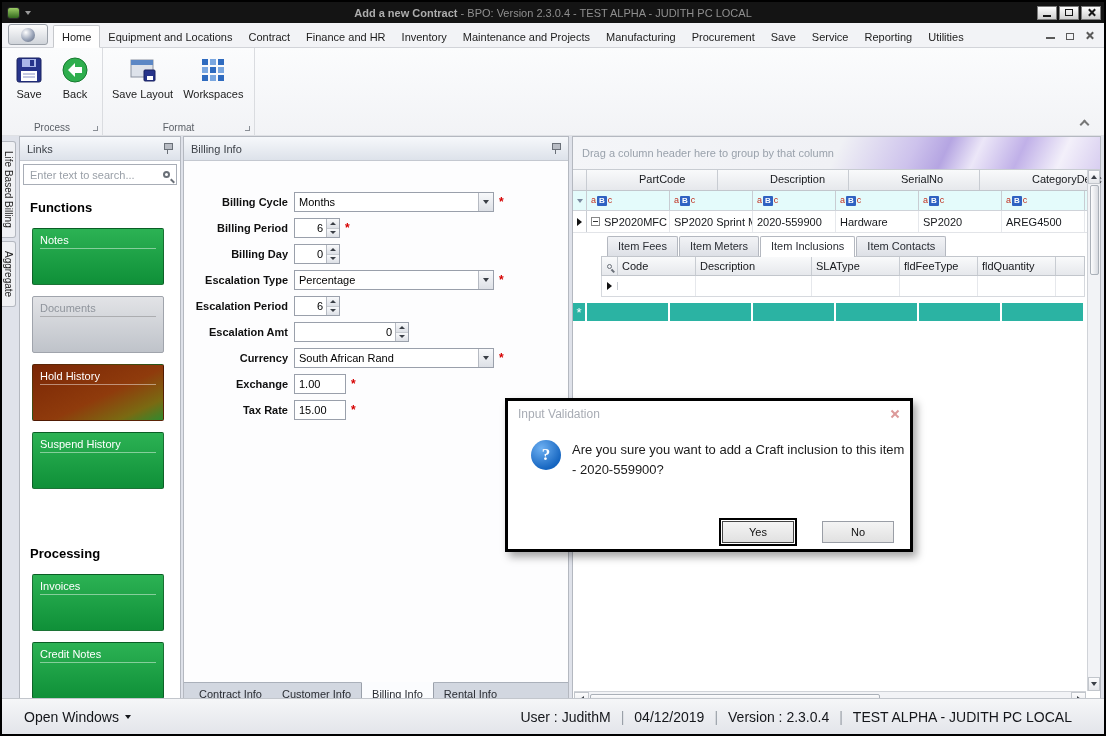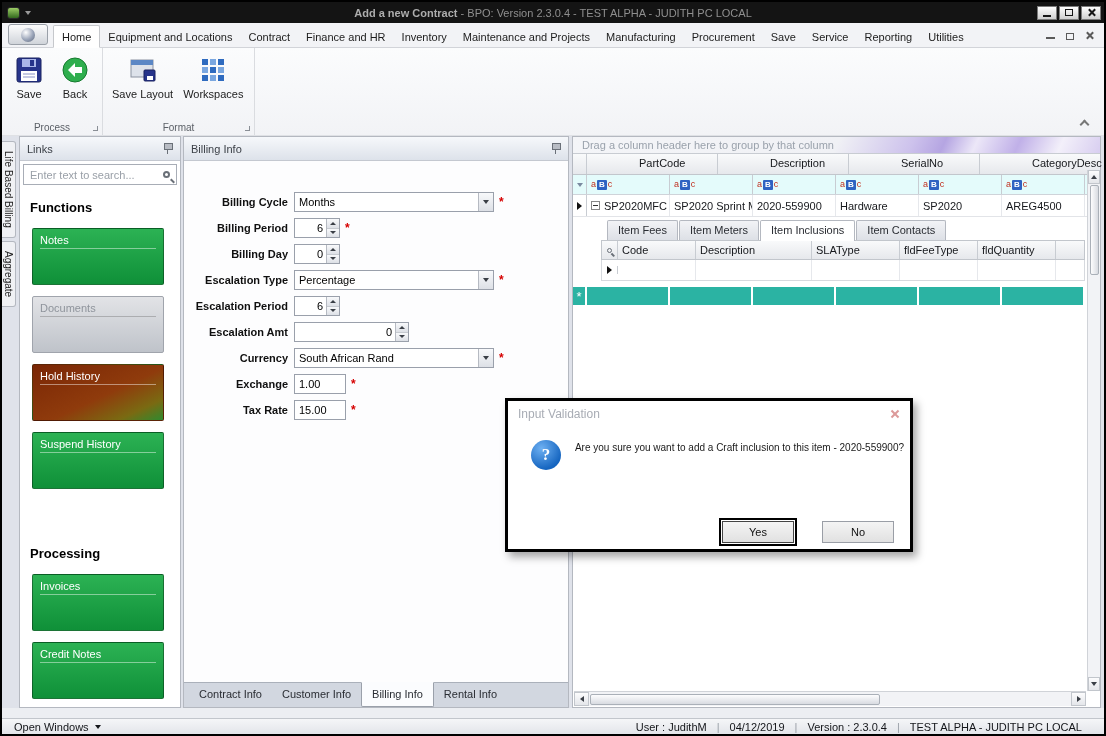--- a/index.html
+++ b/index.html
@@ -90,21 +90,21 @@
   .arr-u{width:0;height:0;border-left:3px solid transparent;border-right:3px solid transparent;border-bottom:3.5px solid #3a3f46;}
   .arr-dd{width:0;height:0;border-left:3px solid transparent;border-right:3px solid transparent;border-top:3.5px solid #3a3f46;}
   .txt{height:20px;border:1px solid #9aa0ab;font-size:11px;font-family:inherit;padding:0 4px;width:52px;outline:none;}
   .req{color:#d60000;font-weight:bold;margin-left:5px;font-size:12px;}
   .btabs{height:25px;background:#d2d7e0;border-top:1px solid #aab0ba;display:flex;align-items:stretch;padding-left:5px;flex:none;}
   .btab{font-size:11px;color:#2a2d33;padding:5px 10px;white-space:nowrap;}
   .btab.active{background:#fbfcfe;border:1px solid #9aa0aa;border-top:1px solid #fbfcfe;margin-top:-1px;border-radius:0 0 2px 2px;}
 
   
   .grid-panel{position:absolute;left:570px;top:0;right:3px;height:100%;background:#fff;border:1px solid #b4b8c0;}
-  .group-band{height:17px;border-bottom:1px solid #c8ccd2;display:flex;align-items:center;padding:0 9px;font-size:11px;color:#9aa2ac;
+  .group-band{height:33px;border-bottom:1px solid #c8ccd2;display:flex;align-items:center;padding:0 9px;font-size:11px;color:#9aa2ac;
     background:linear-gradient(115deg,#f4f5f8 0%,#f0f1f5 50%,#cdc2ec 64%,#b5a5e2 70%,#ece7f8 76%,#c0b0e8 84%,#f3f0fa 92%,#d8cef0 100%);}
   .g-header{display:flex;height:21px;background:linear-gradient(#f9fafb,#e6e8ec);border-bottom:1px solid #c2c6cc;gap:48px;}
   .g-ind{width:14px;border-right:1px solid #c8ccd2;flex:none;display:flex;align-items:center;justify-content:center;}
   .g-cell{width:83px;border-right:1px solid #c8ccd2;font-size:11px;color:#16181c;padding:3px 4px;overflow:hidden;white-space:nowrap;flex:none;}
   .g-filter{display:flex;height:20px;background:#e4fbfb;border-bottom:1px solid #cfd3d9;}
   .g-filter .g-cell{display:flex;align-items:center;padding:0 4px;}
   .abc{display:flex;align-items:center;font-size:9px;line-height:1;}
   .abc .a,.abc .c{color:#c03020;}
   .abc .b{background:#2f62c2;color:#fff;padding:1px 2px;font-weight:bold;border-radius:1px;margin:0 1px;font-size:8px;}
   .funnel{width:0;height:0;border-left:3px solid transparent;border-right:3px solid transparent;border-top:4px solid #7a8aa0;}
@@ -145,27 +145,27 @@
   .v-thumb{width:9px;height:90px;background:linear-gradient(90deg,#fdfdfe,#d8dbe1);border:1px solid #aab0b8;border-radius:2px;margin-top:1px;}
 
   
   .dialog{position:absolute;left:503px;top:396px;width:408px;height:154px;background:#fff;border:3px solid #000;box-shadow:4px 5px 8px rgba(0,0,0,.35);z-index:10;}
   .dlg-title{height:25px;display:flex;align-items:center;padding:0 10px;font-size:12px;color:#a8acb4;}
   .dlg-close{margin-left:auto;position:relative;width:10px;height:10px;}
   .dlg-close::before,.dlg-close::after{content:"";position:absolute;left:4px;top:0;width:2px;height:10px;background:#dc9a9a;}
   .dlg-close::before{transform:rotate(45deg);} .dlg-close::after{transform:rotate(-45deg);}
   .dlg-body{position:relative;height:129px;}
   .q-icon{position:absolute;left:23px;top:14px;width:30px;height:30px;border-radius:50%;background:radial-gradient(circle at 35% 28%,#6db0f2,#1565c0 72%);color:#fff;font-weight:bold;font-size:17px;display:flex;align-items:center;justify-content:center;font-family:"Liberation Serif","DejaVu Serif",serif;}
-  .dlg-msg{position:absolute;left:64px;top:14px;width:335px;font-size:10px;color:#1a1a1a;line-height:1.55;text-align:center;}
+  .dlg-msg{position:absolute;left:64px;top:14px;width:335px;font-size:13px;color:#1a1a1a;line-height:1.55;}
   .dlg-buttons{position:absolute;right:16px;bottom:12px;display:flex;gap:25px;align-items:center;}
   .dlg-btn{min-width:72px;height:22px;background:linear-gradient(#f4f4f4,#e1e1e1);border:1px solid #9a9ea6;font-size:11px;display:flex;align-items:center;justify-content:center;color:#111;font-family:inherit;}
   .dlg-btn.default{border:1px solid #444;outline:2px solid #000;outline-offset:1px;margin-right:3px;}
 
   
-  .statusbar{position:absolute;left:0;right:0;bottom:0;height:16px;background:linear-gradient(#f5f6f8,#e3e5ea);border-top:1px solid #c2c6cc;display:flex;align-items:center;font-size:11px;color:#14161a;padding:0 12px;}
+  .statusbar{position:absolute;left:0;right:0;bottom:0;height:36px;background:linear-gradient(#f5f6f8,#e3e5ea);border-top:1px solid #c2c6cc;display:flex;align-items:center;font-size:14px;color:#14161a;padding:0 22px;}
   .sb-left{display:flex;align-items:center;gap:6px;}
   .sb-caret{width:0;height:0;border-left:3.5px solid transparent;border-right:3.5px solid transparent;border-top:4px solid #14161a;}
   .sb-right{margin-left:auto;display:flex;align-items:center;}
   .sb-item{padding:0 10px;white-space:nowrap;}
   .sb-sep{color:#9aa0a8;}
 </style>
 </head>
 <body>
 
 <div class="window">

